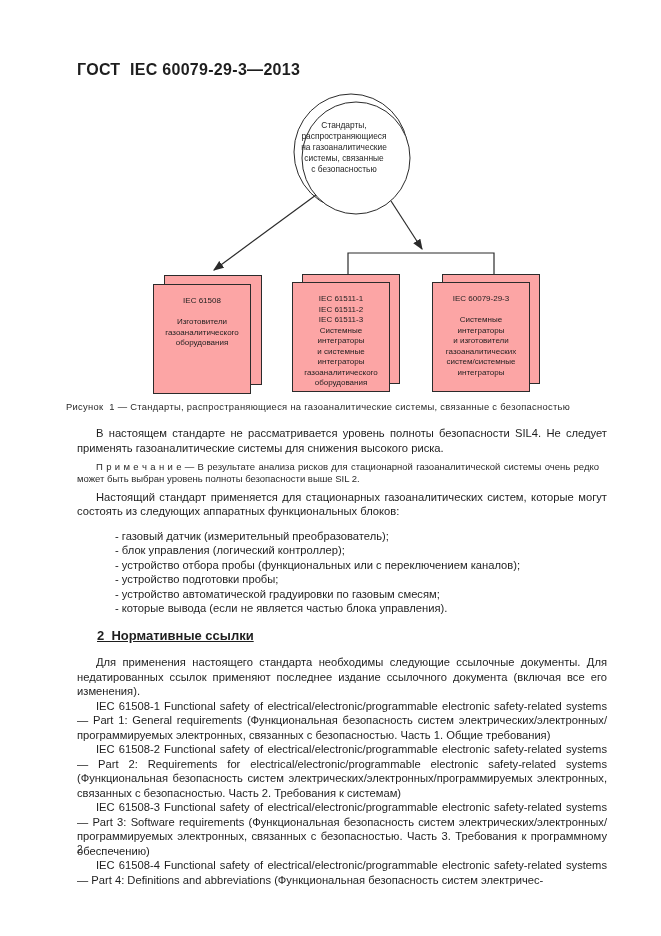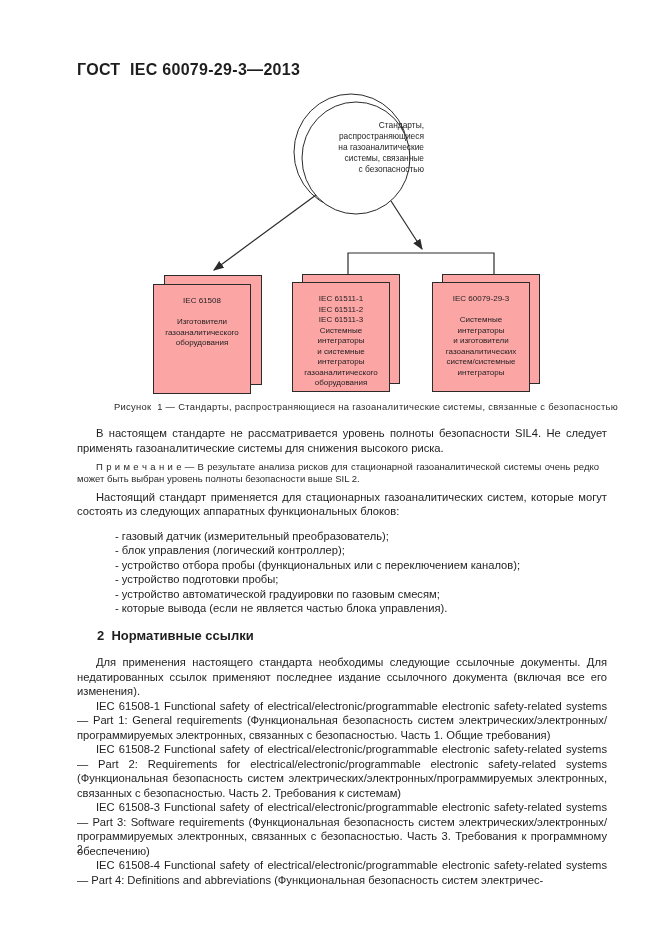--- a/index.html
+++ b/index.html
@@ -8,50 +8,50 @@
     font-family:"Liberation Sans", sans-serif; color:#1e1e1e; overflow:hidden;
   }
   .doc-header {
     position:absolute; left:77px; top:61px;
     font-size:16px; font-weight:bold; letter-spacing:0.3px; white-space:pre-wrap;
   }
   
   .figure { position:absolute; left:0; top:85px; width:661px; height:320px; }
   .figure svg { position:absolute; left:0; top:0; }
   .circle-label {
-    position:absolute; left:296px; top:35px; width:128px;
-    font-size:8.4px; line-height:11px; text-align:right; white-space:pre-line;
+    position:absolute; left:280px; top:35px; width:128px;
+    font-size:8.4px; line-height:11px; text-align:center; white-space:pre-line;
   }
   .box-back, .box-front {
     position:absolute; width:98px; height:110px;
     background:#fca5a5; border:1px solid #2b2b2b; box-sizing:border-box;
   }
   .box-front {
     font-size:8px; line-height:10.5px; text-align:center;
     padding-top:11px; white-space:pre-line;
   }
   .figure-caption {
     position:absolute; left:66px; top:401px; width:552px;
-    font-size:9.4px; letter-spacing:0.3px; text-align:right; color:#2a2a2a; white-space:pre-wrap;
+    font-size:9.4px; letter-spacing:0.3px; text-align:left; color:#2a2a2a; white-space:pre-wrap;
   }
   
   .body-text {
     position:absolute; left:77px; top:426px; width:530px;
     font-size:11.2px; line-height:14.5px; text-align:justify;
   }
   .para { margin:0; text-indent:19px; }
   .note {
     margin:6px 8px 4px 0; text-indent:19px;
     font-size:9.5px; line-height:12.3px; color:#2a2a2a;
   }
   .fn-list { margin:10px; }
   .fn-list .list-item { padding-left:28px; }
   .section-heading {
     margin:13px 0 12px 0; padding-left:20px;
-    font-size:13px; font-weight:bold; white-space:pre-wrap; text-align:left;
+    font-size:13px; font-weight:bold; white-space:pre-wrap; text-align:left;text-decoration:underline;
   }
   .page-number { position:absolute; left:77px; top:844px; font-size:10px; color:#2a2a2a; }
 </style>
 </head>
 <body>
 
 <div class="page">
 
   <div class="doc-header">ГОСТ  IEC 60079-29-3—2013</div>
 

